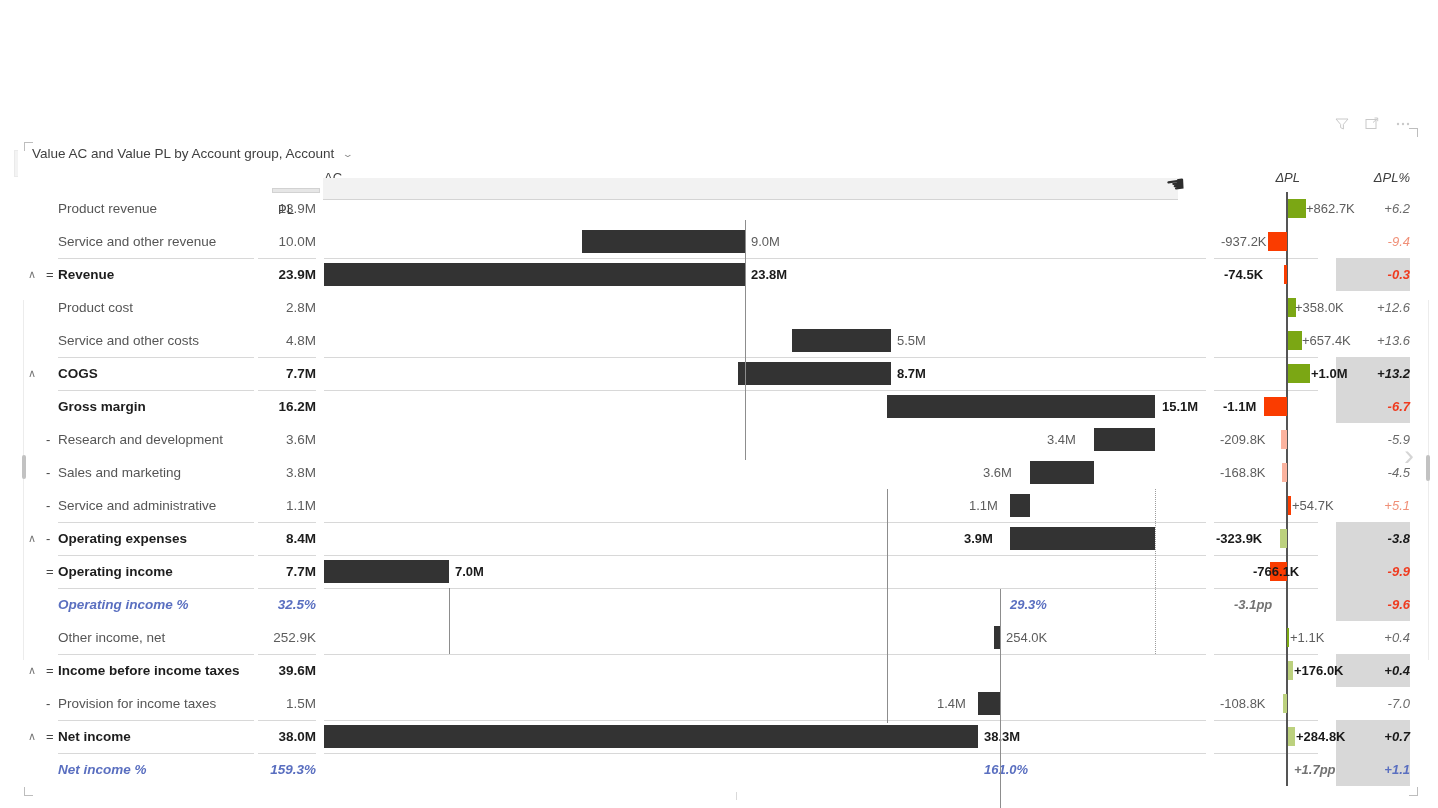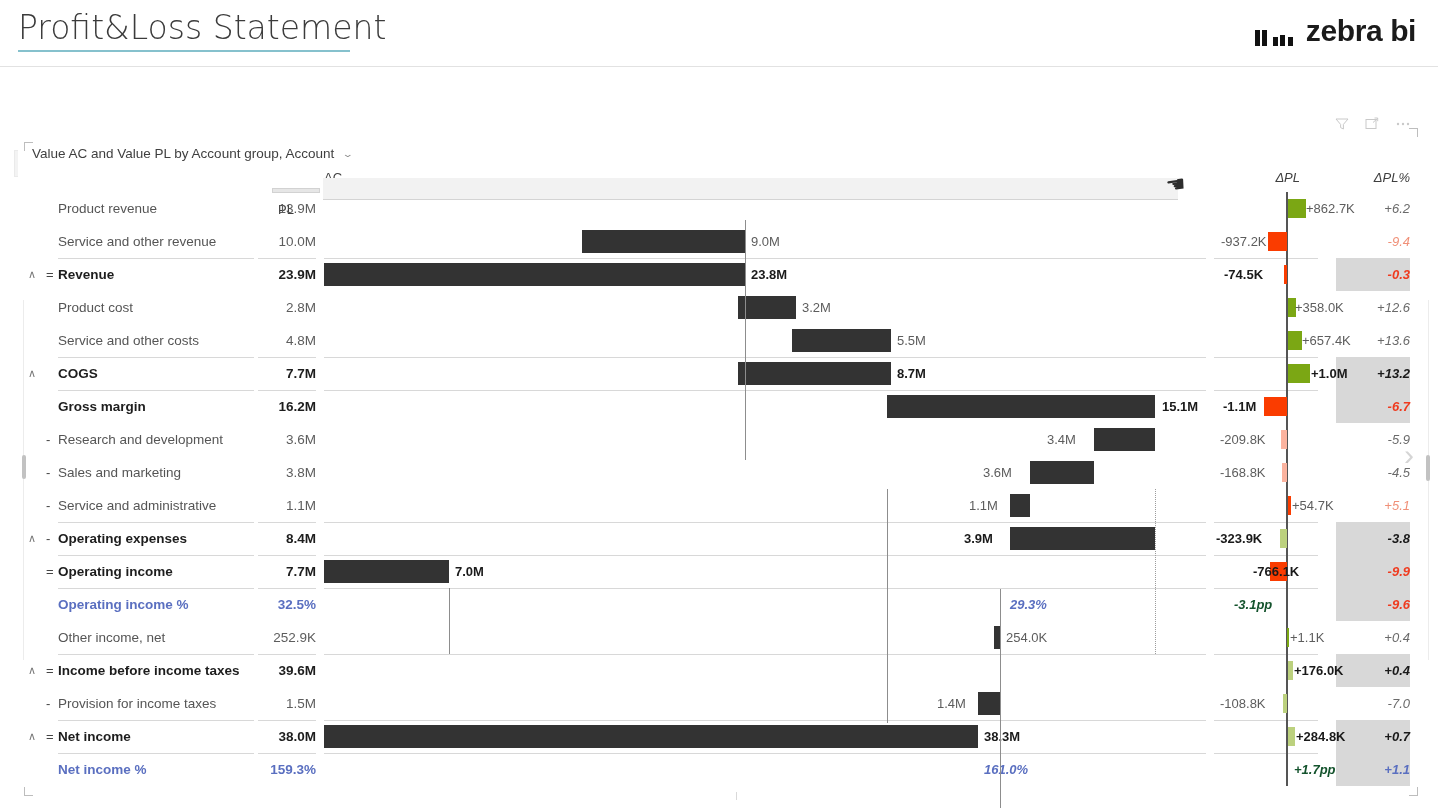--- a/index.html
+++ b/index.html
@@ -123,21 +123,21 @@
   .row-chev {
     position: absolute; left: 10px; top: 0; height: 33px;
     display: flex; align-items: center; font-size: 11px; color: #777;
   }
   .row-pl {
     position: absolute; left: 222px; top: 0; width: 76px; height: 33px;
     display: flex; align-items: center; justify-content: flex-end;
     font-size: 13.5px; color: #5d5d5d;
   }
   .row.bold .row-label, .row.bold .row-pl { color: #1d1d1d; font-weight: 700; }
-  .row.pct .row-label, .row.pct .row-pl { color: #5a6fc0; font-weight: 700; }
+  .row.pct .row-label, .row.pct .row-pl { color: #5a6fc0; font-style: italic; font-weight: 700; }
 
   .rule {
     position: absolute; height: 1px; background: #d8d8d8;
   }
   .rule.left { left: 40px; width: 196px; }
   .rule.pl { left: 240px; width: 58px; }
   .rule.chart { left: 306px; width: 882px; }
   .rule.dpl { left: 1196px; width: 104px; }
   .rule.dplp { left: 1318px; width: 74px; }
 
@@ -166,21 +166,21 @@
   .dbar { position: absolute; top: 7px; height: 19px; }
   .dbar.pos { background: #7ba714; }
   .dbar.neg { background: #fa3c00; }
   .dbar.faint.pos { background: #bcd17e; }
   .dbar.faint.neg { background: #fbb39f; }
   .dpl-lbl {
     position: absolute; top: 0; height: 33px; display: flex; align-items: center;
     font-size: 13px; color: #5d5d5d; white-space: nowrap;
   }
   .dpl-lbl.bold { color: #1a1a1a; font-weight: 700; }
-  .dpl-lbl.pct { color: #14532d; font-style: italic; font-weight: 700; }
+  .dpl-lbl.pct { color: #737373; font-style: italic; font-weight: 700; }
   .dplp {
     position: absolute; left: 1330px; top: 0; width: 62px; height: 33px;
     display: flex; align-items: center; justify-content: flex-end;
     font-size: 13px; color: #6a6a6a; font-style: italic;
   }
   .dplp.bold { color: #1a1a1a; font-weight: 700; }
   .dplp.neg { color: #ef3b1f; }
   .dplp.faintneg { color: #f09078; }
   .dplp.pct { color: #5a6fc0; font-weight: 700; }
 
@@ -195,35 +195,20 @@
   .v-rail { position: absolute; background: #ececec; width: 1px; }
   #rail-left { left: 23px; top: 300px; height: 360px; }
   #rail-right { right: 9px; top: 300px; height: 360px; }
   .bottom-tick { position: absolute; left: 718px; bottom: 0px; width: 1px; height: 8px; background: #d9d9d9; }
 </style>
 </head>
 <body>
 
 <div id="app">
 
-  <div class="page-header">
-    <div class="page-title">Profit&amp;Loss Statement</div>
-    <div class="title-underline"></div>
-    <div class="header-rule"></div>
-    <div class="brand">
-      <div class="brand-logo" id="logo">
-          <i style="height: 16px;"></i>
-          <i style="height: 16px;"></i>
-          <i style="height: 9px; margin-left: 3px;"></i>
-          <i style="height: 11px;"></i>
-          <i style="height: 9px;"></i>
-        </div>
-      <div class="brand-name">zebra bi</div>
-    </div>
-  </div>
 
   <div class="toolbar">
     <div class="dd" id="dd-year">
       <span>2018</span>
       <span class="caret">⌄</span>
     </div>
     <div class="dd" id="dd-month">
       <span>Apr</span>
       <span class="caret">⌄</span>
     </div>
@@ -317,24 +302,20 @@
             <div class="bar-lbl bold" style="left: 427px;">23.8M</div>
           </div>
           <div class="dpl-axis"></div>
           <div class="dbar neg" style="left: 1266px; width: 3px;"></div>
           <div class="dpl-lbl bold" style="left: 1206px;">-74.5K</div>
           <div class="dplp neg bold">-0.3</div>
         </div>
         <div class="row" style="top: 99px; position: absolute;">
           <div class="row-label">Product cost</div>
           <div class="row-pl">2.8M</div>
-          <div class="chart-area">
-            <div class="bar" style="left: 414px; width: 58px;"></div>
-            <div class="bar-lbl" style="left: 478px;">3.2M</div>
-          </div>
           <div class="dpl-axis"></div>
           <div class="dbar pos" style="left: 1270px; width: 8px;"></div>
           <div class="dpl-lbl" style="left: 1277px;">+358.0K</div>
           <div class="dplp ">+12.6</div>
         </div>
         <div class="row" style="top: 132px; position: absolute;">
           <div class="row-label">Service and other costs</div>
           <div class="row-pl">4.8M</div>
           <div class="chart-area">
             <div class="bar" style="left: 468px; width: 99px;"></div>

